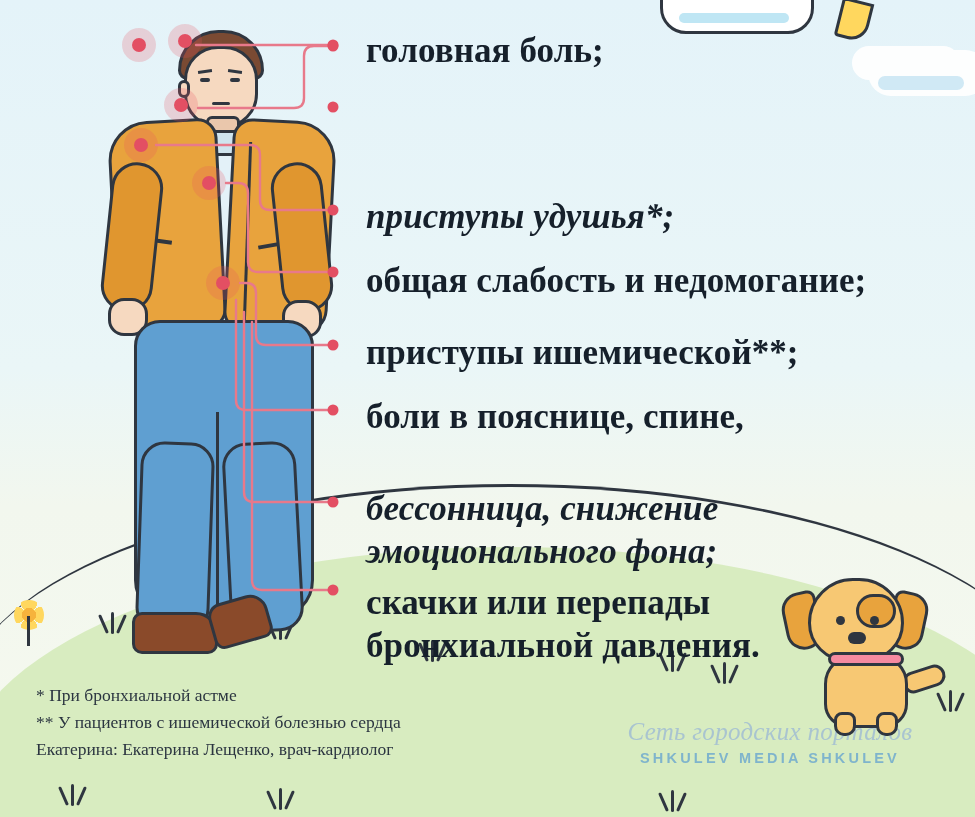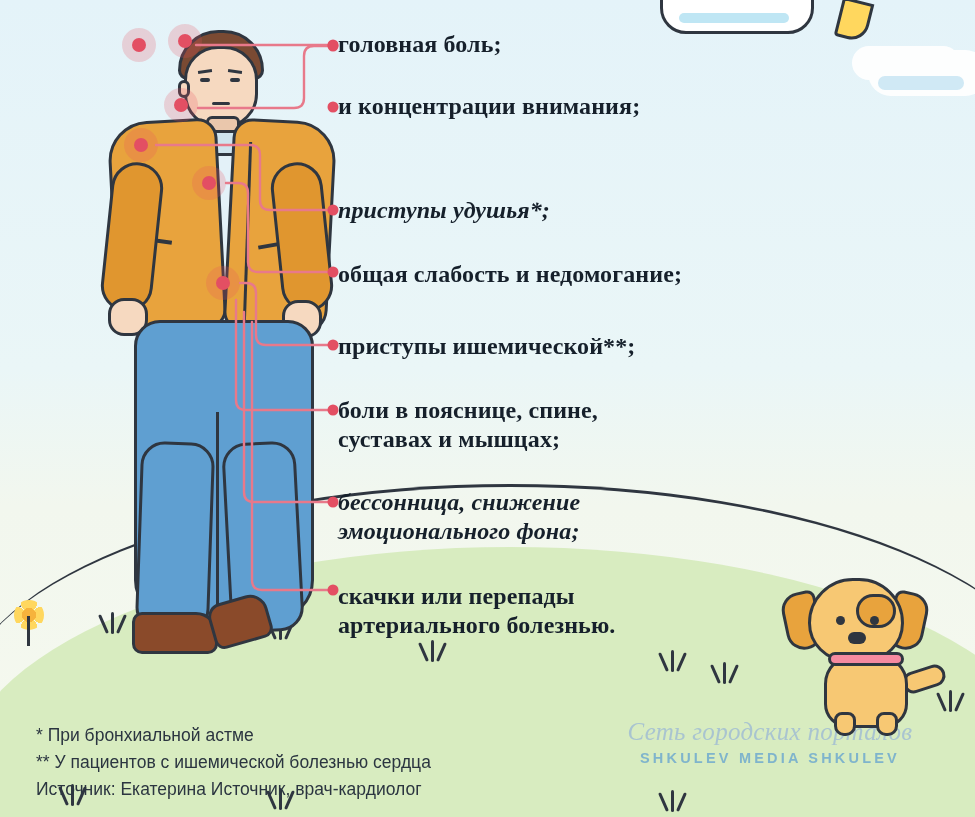--- a/index.html
+++ b/index.html
@@ -262,39 +262,39 @@
   
   .symptoms {
     position: absolute;
     left: 338px;
     top: 20px;
     width: 600px;
   }
   .symptom {
     position: absolute;
     font-family: "Liberation Serif", serif;
-    font-size: 24px;
+    font-size: 35px;
     font-weight: 700;
     color: #16202b;
     line-height: 1.22;
     letter-spacing: 0.1px;
+    margin-left: 28px;
   }
   .symptom.italic { font-style: italic; }
 
   
   .footnotes {
     position: absolute;
     left: 36px;
     top: 682px;
     width: 560px;
-    font-family: Liberation Sans, sans-serif;
+    font-family: Liberation Serif, serif;
     font-size: 17.5px;
     color: #2b3540;
     line-height: 1.55;
-    margin-top: 40px;
   }
   .footnotes div { white-space: nowrap; }
 
   
   .brand {
     position: absolute;
     left: 590px;
     top: 718px;
     width: 360px;
     text-align: center;
@@ -452,56 +452,54 @@
     </g>
   </svg>
 
   <div class="symptoms">
 
     <div class="symptom" style="left:0px; top:10px;">
       <div>головная боль;</div>
     </div>
 
     <div class="symptom" style="left:0px; top:72px;">
-      <div>и концентрации внимания;</div>
     </div>
 
     <div class="symptom" style="left:0px; top:176px;font-style:italic;">
       <div>приступы удушья*;</div>
     </div>
 
     <div class="symptom" style="left:0px; top:240px;">
       <div>общая слабость и недомогание;</div>
     </div>
 
     <div class="symptom" style="left:0px; top:312px;">
       <div>приступы ишемической**;</div>
     </div>
 
     <div class="symptom" style="left:0px; top:376px;">
       <div>боли в пояснице, спине,</div>
-      <div>суставах и мышцах;</div>
     </div>
 
     <div class="symptom italic" style="left:0px; top:468px;">
       <div>бессонница, снижение</div>
       <div>эмоционального фона;</div>
     </div>
 
     <div class="symptom" style="left:0px; top:562px;">
       <div>скачки или перепады</div>
-      <div>артериального болезнью.</div>
+      <div>бронхиальной давления.</div>
     </div>
 
   </div>
 
   <div class="footnotes">
     <div>* При бронхиальной астме</div>
     <div>** У пациентов с ишемической болезнью сердца</div>
-    <div>Источник: Екатерина Источник, врач-кардиолог</div>
+    <div>Екатерина: Екатерина Лещенко, врач-кардиолог</div>
   </div>
 
   <div class="brand">
     <div class="brand-title">Сеть городских порталов</div>
     <div class="brand-sub">SHKULEV MEDIA SHKULEV</div>
   </div>
 
   <div class="dog">
     <div class="d dog-ear-l"></div>
     <div class="d dog-ear-r"></div>

